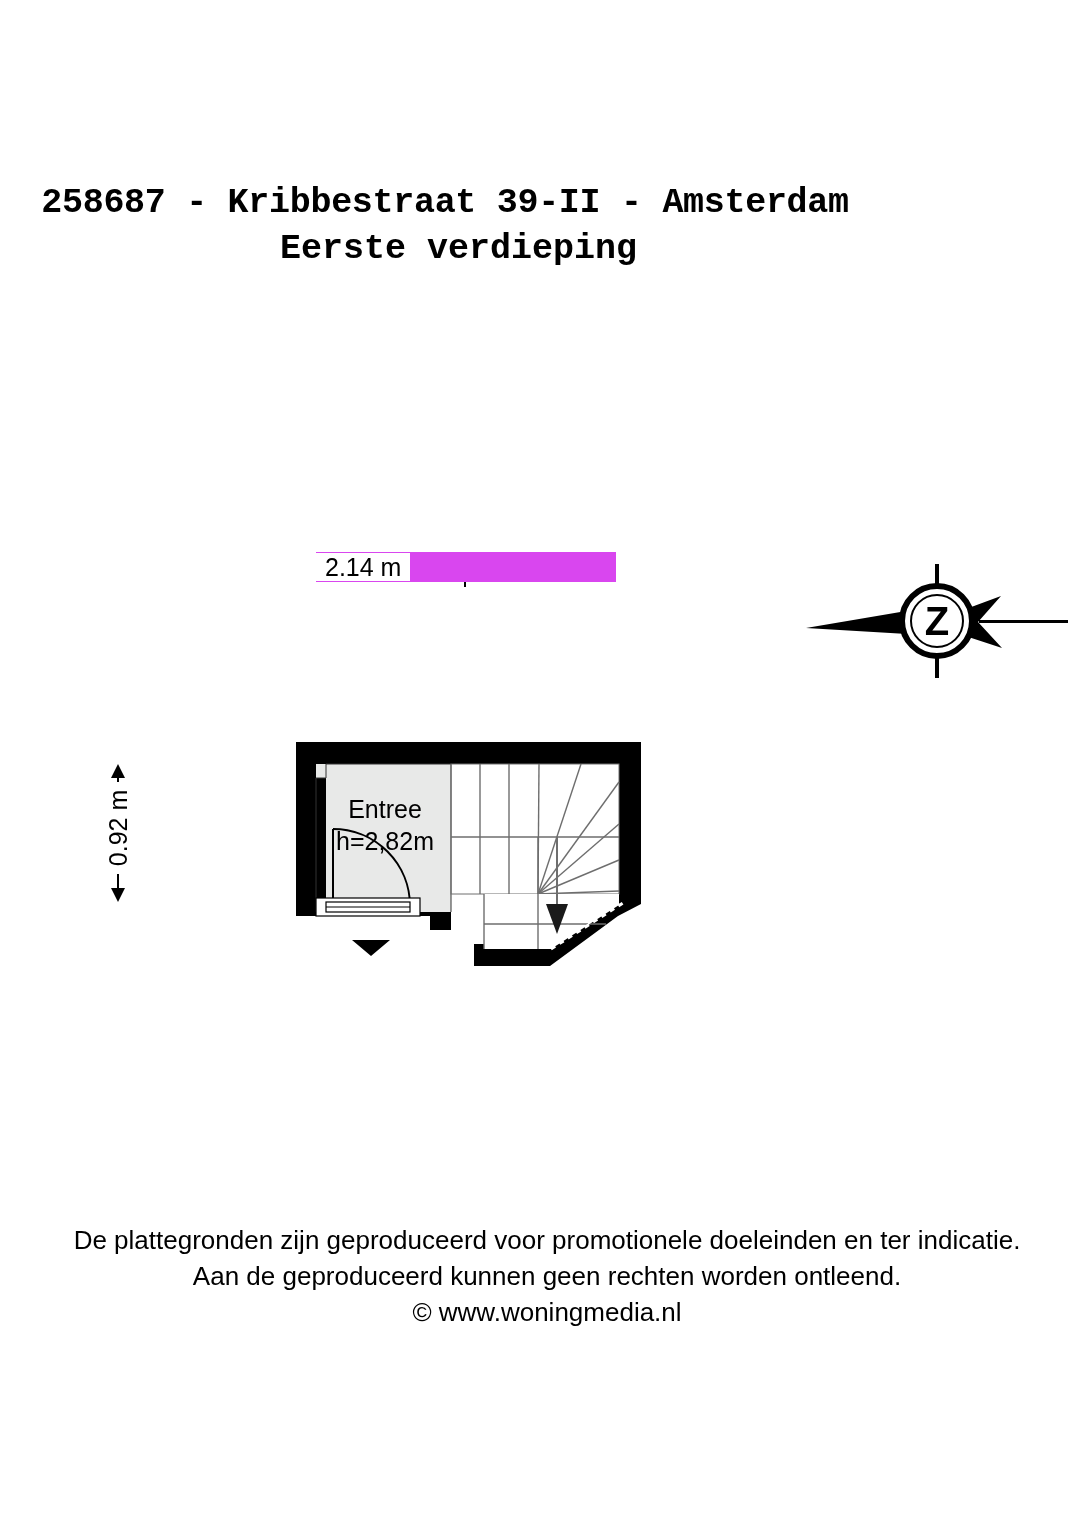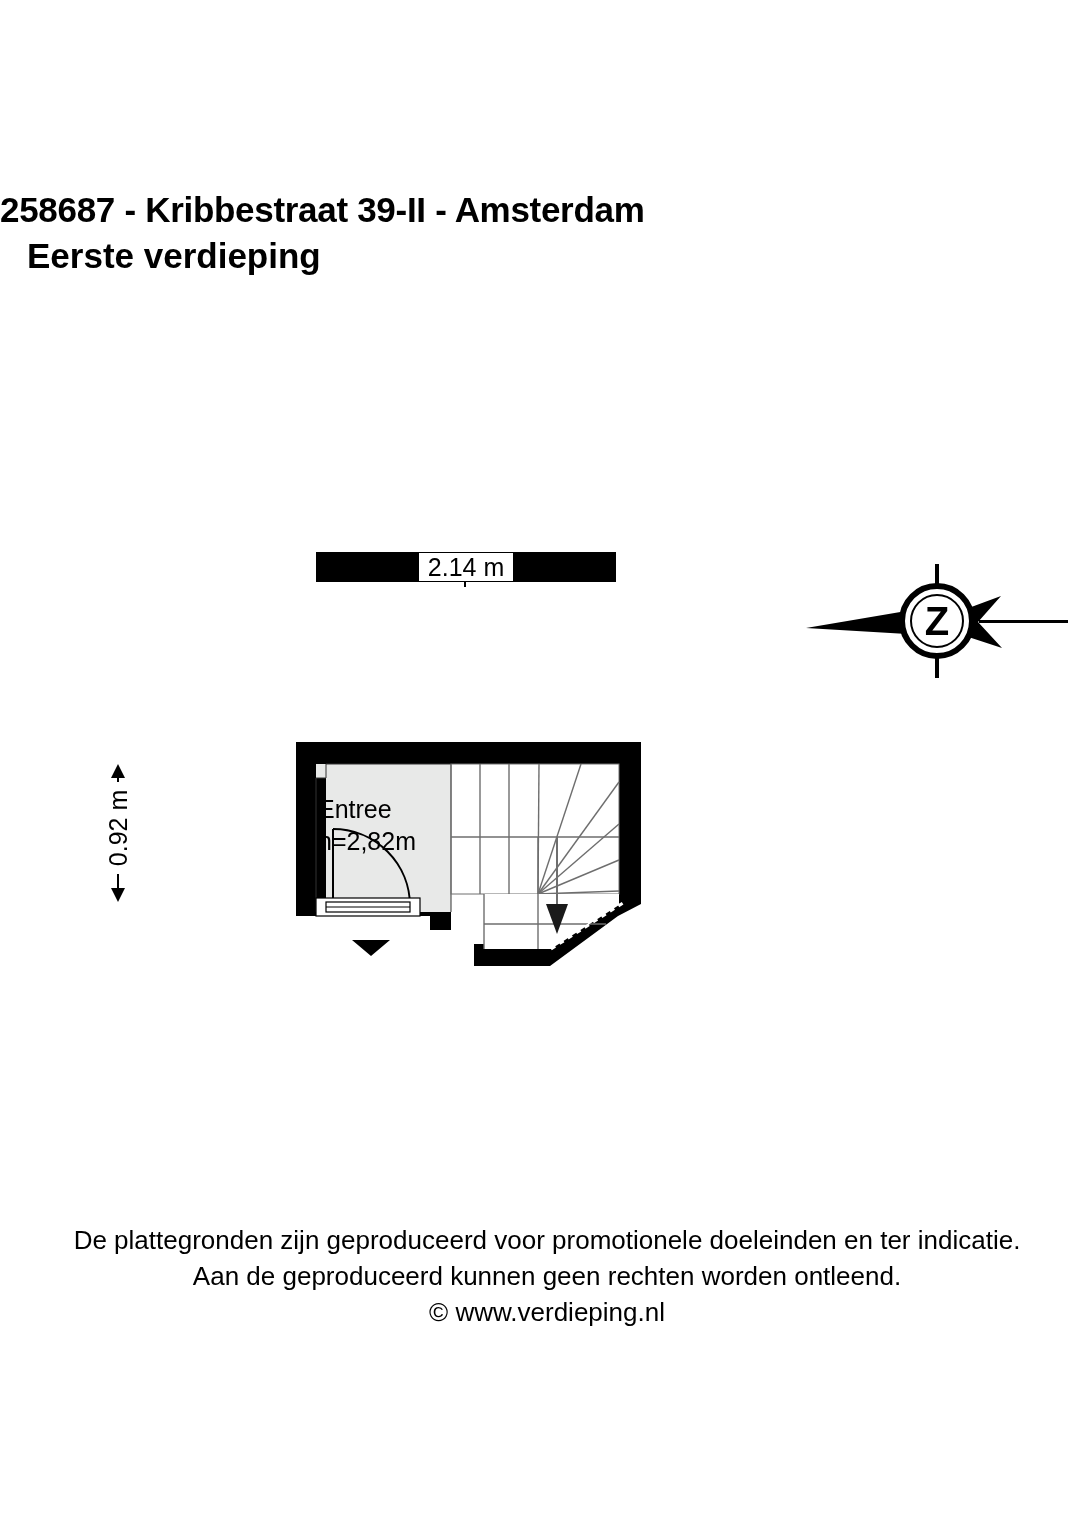--- a/index.html
+++ b/index.html
@@ -13,23 +13,24 @@
     position: relative;
     font-family: "Liberation Sans", sans-serif;
     color: #000000;
     overflow: hidden;
   }
 
   
   .title-block {
     position: absolute;
     left: 0;
-    top: 188px;
+    top: 181px;
     width: 890px;
-    text-align: left;
+    text-align: center;
+    font-family: Liberation Mono, monospace;
   }
   .title-line1 {
     font-size: 35px;
     font-weight: bold;
     letter-spacing: -0.3px;
     line-height: 44px;
     white-space: nowrap;
   }
   .title-line2 {
     font-size: 35px;
@@ -46,24 +47,23 @@
     left: 316px;
     top: 552px;
     width: 300px;
     height: 34px;
   }
   .dim-h .label {
     position: absolute;
     left: 0;
     top: 0;
     width: 300px;
-    text-align: center;
     font-size: 25px;
     line-height: 30px;
-    background: #000000;
+    background: #d946ef;
     z-index: 2;
   }
   .dim-h .label span {
     background: #ffffff;
     padding: 0 9px;
   }
   .dim-h .rule {
     position: absolute;
     left: 8px;
     top: 16px;
@@ -162,24 +162,24 @@
   
   .floorplan {
     position: absolute;
     left: 288px;
     top: 734px;
     width: 368px;
     height: 240px;
   }
   .room-label {
     position: absolute;
-    left: 318px;
+    left: 310px;
     top: 793px;
     width: 150px;
-    text-align: left;
+    text-align: center;
     font-size: 25px;
     line-height: 32px;
     pointer-events: none;
   }
   .room-label .rl-name { display: block; }
   .room-label .rl-height { display: block; }
 
   
   .footer {
     position: absolute;
@@ -302,14 +302,14 @@
 </div>
 
 <div class="room-label">
   <span class="rl-name">Entree</span>
   <span class="rl-height">h=2,82m</span>
 </div>
 
 <div class="footer">
   <div>De plattegronden zijn geproduceerd voor promotionele doeleinden en ter indicatie.</div>
   <div>Aan de geproduceerd kunnen geen rechten worden ontleend.</div>
-  <div>© www.verdieping.nl</div>
+  <div>© www.woningmedia.nl</div>
 </div>
 
 </body></html>

